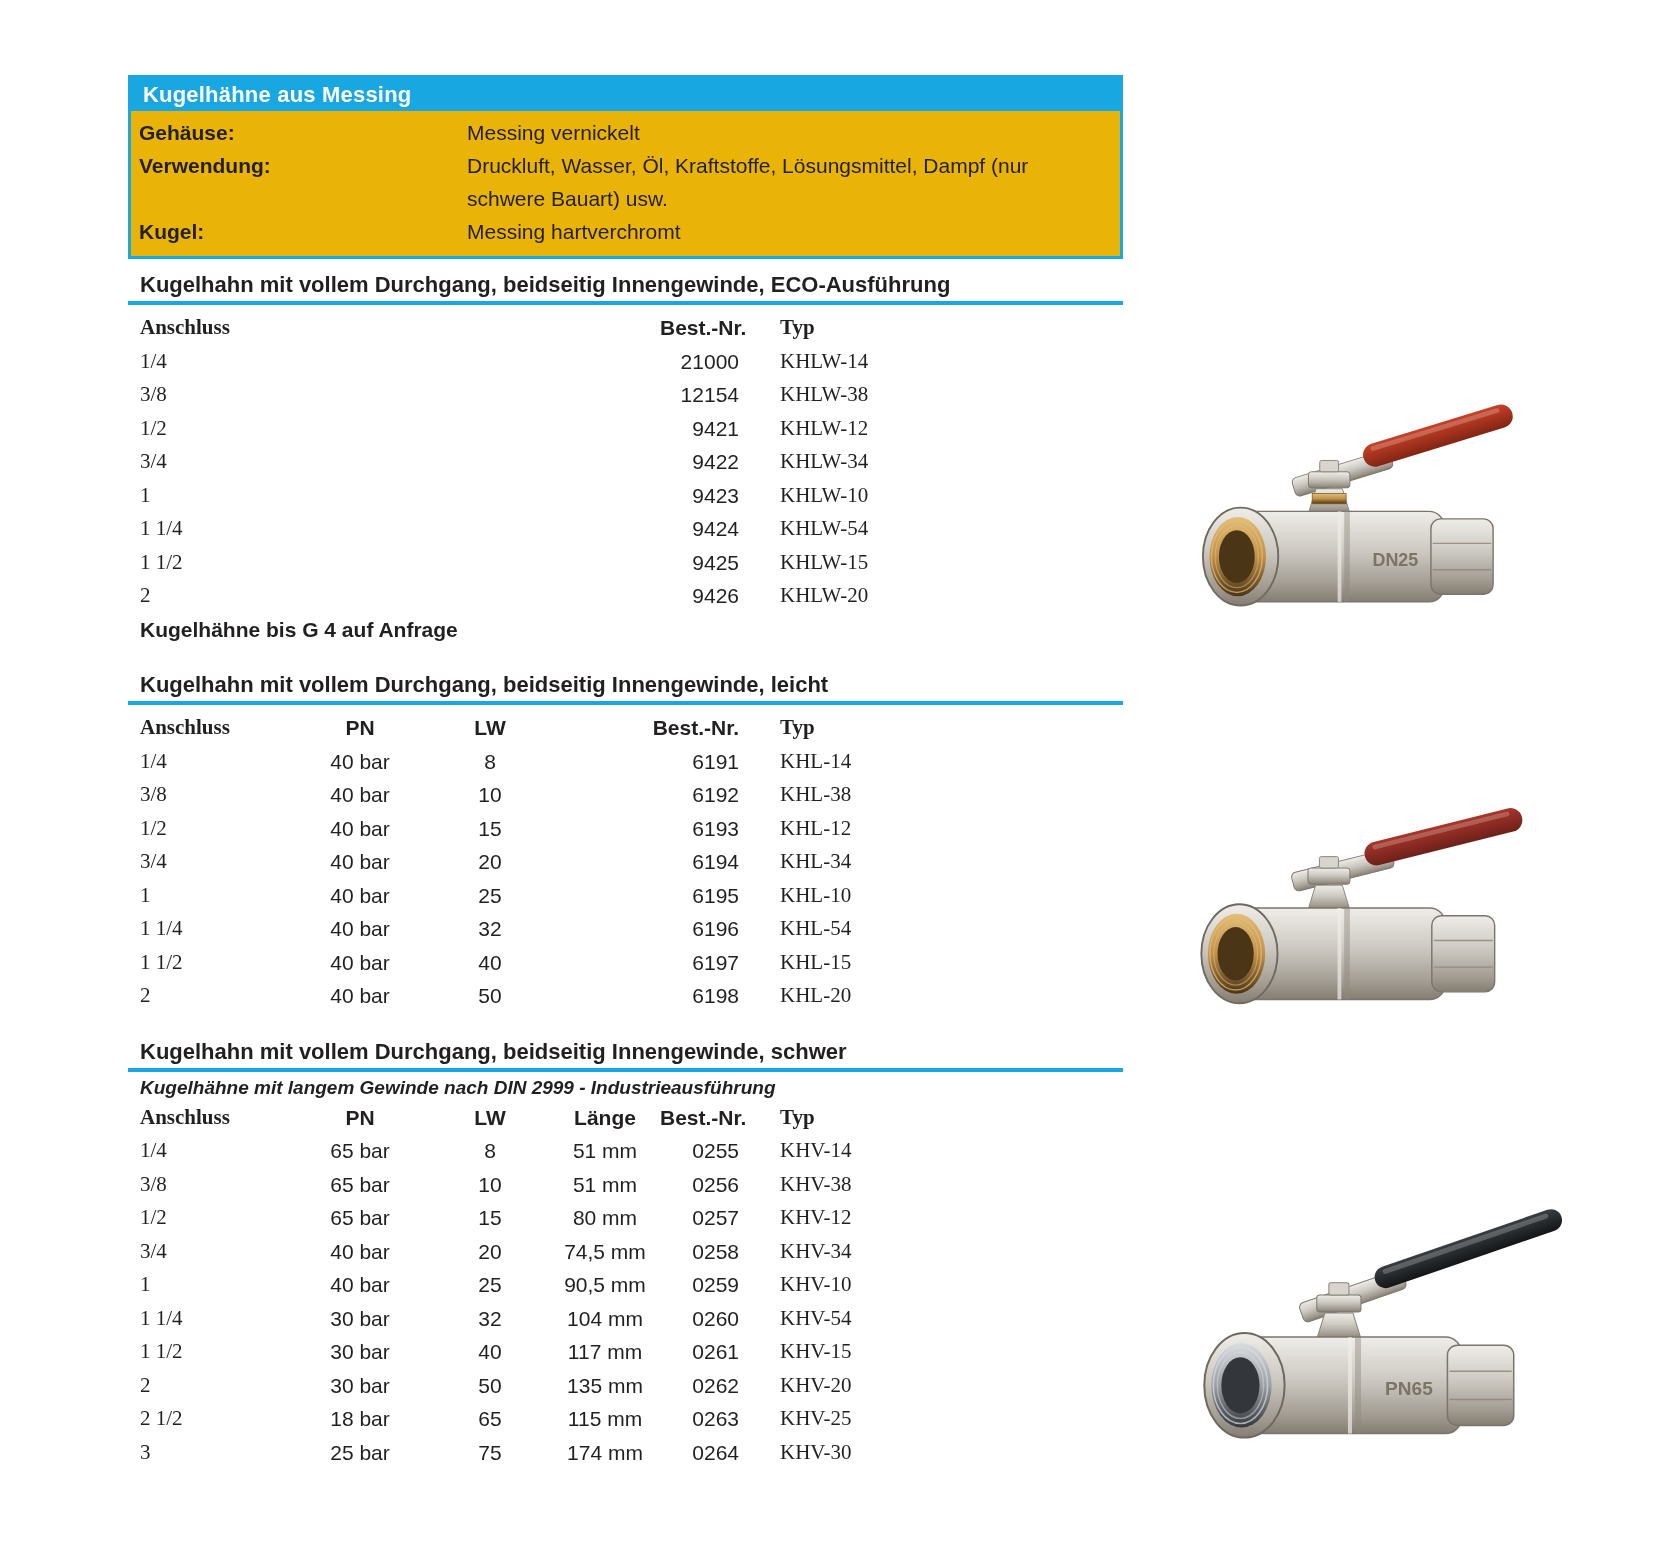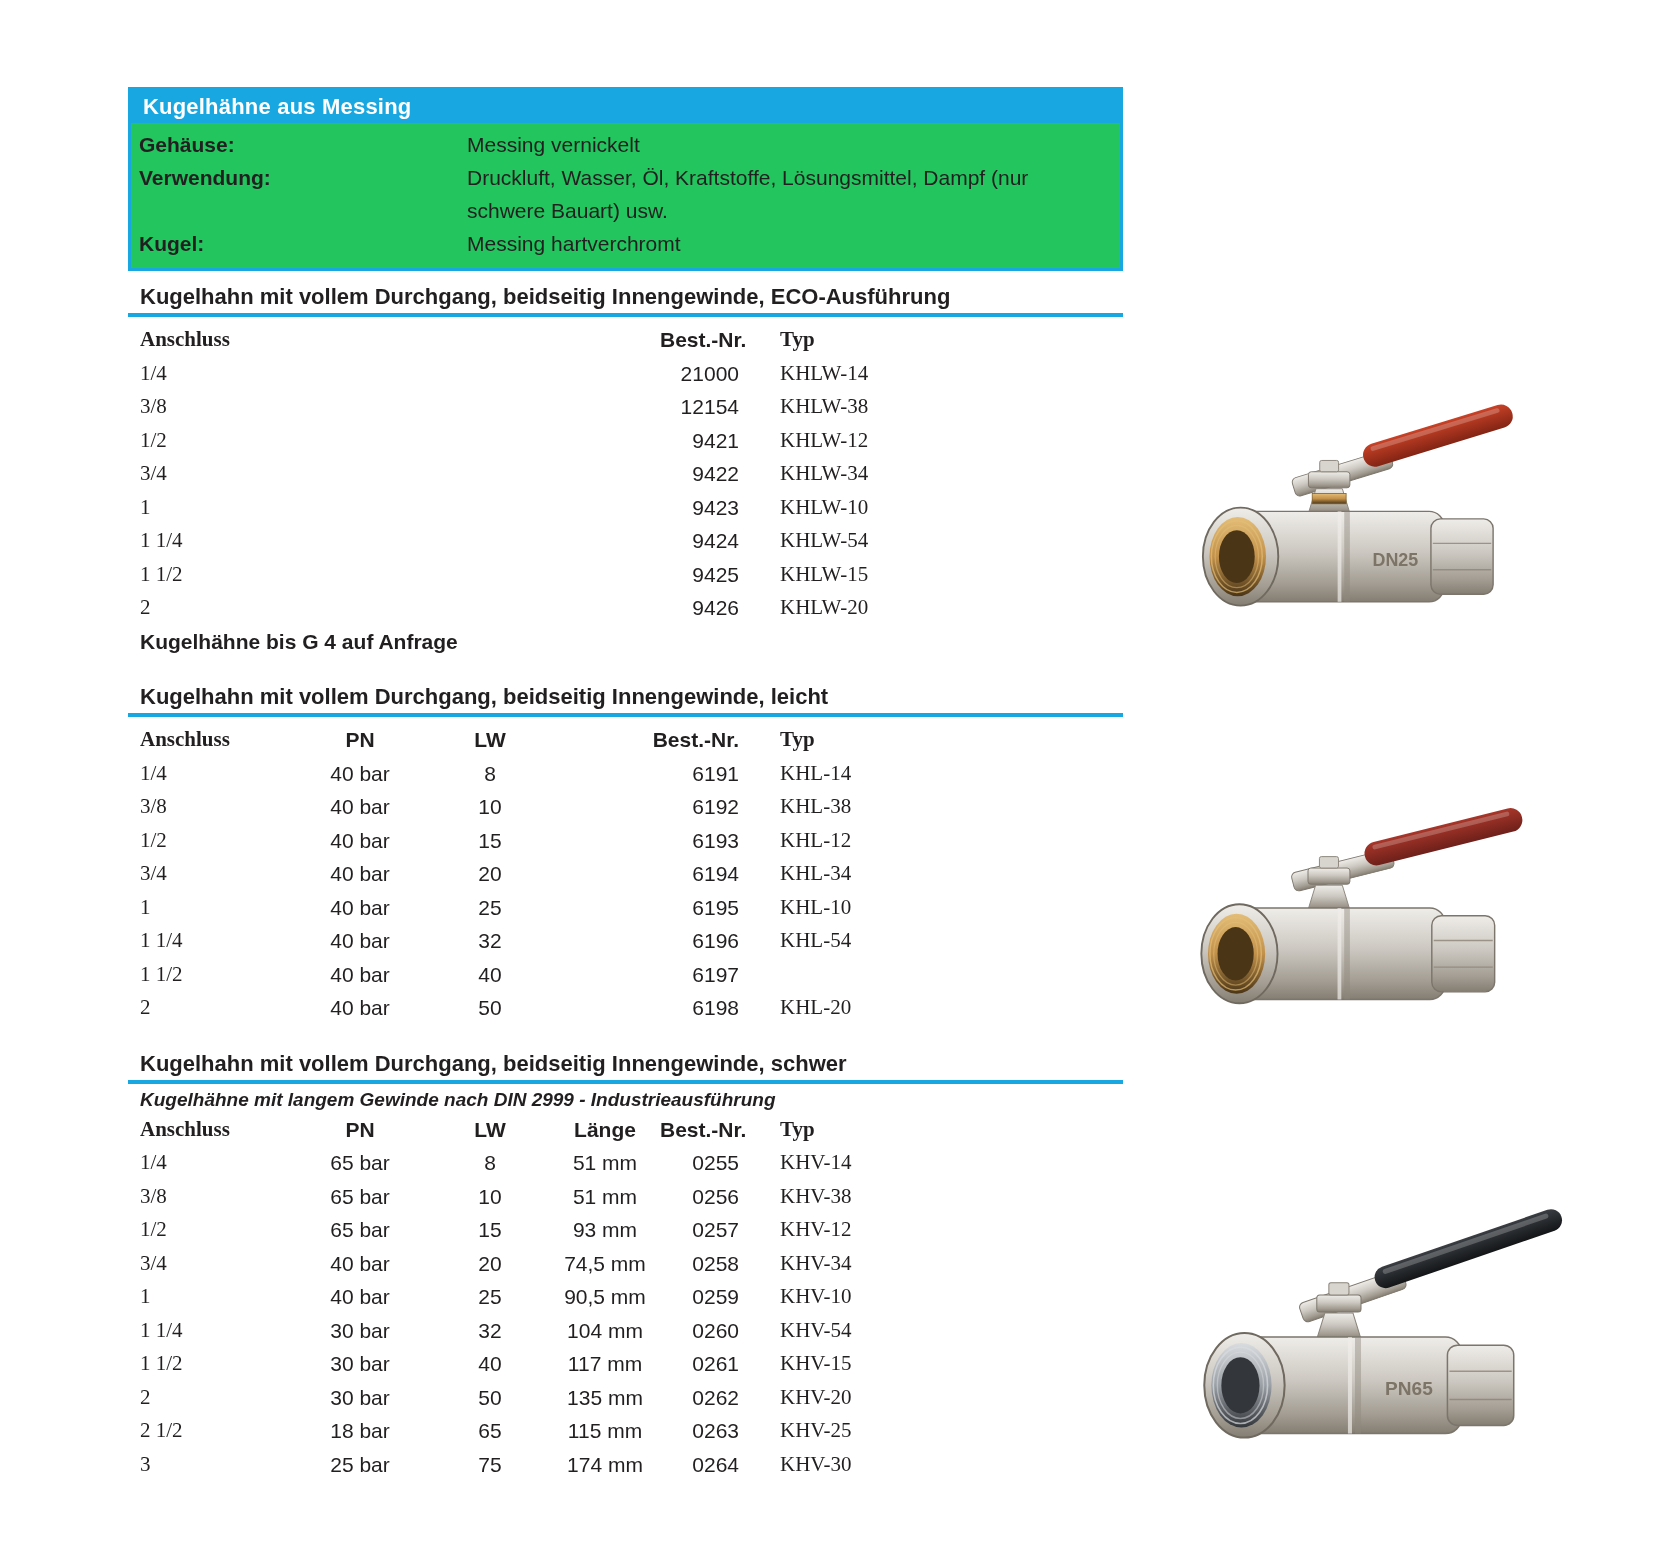--- a/index.html
+++ b/index.html
@@ -9,21 +9,21 @@
     font-family:"Liberation Sans", sans-serif;
     color:#221f20;
     position:relative;
     overflow:hidden;
   }
   .page { position:relative; width:1654px; height:1568px; background:#fff; }
 
   .content { position:absolute; left:128px; top:75px; width:995px; }
 
   
-  .info-box { border:3px solid var(--accent); background:#22c55e;margin-top:12px; }
+  .info-box { border:3px solid var(--accent); background:#eab308; }
   .info-title {
     background:var(--accent); color:#fff;
     font-weight:bold; font-size:22px;
     height:33px; display:flex; align-items:center;
     padding:0 12px; letter-spacing:0.2px;
   }
   .info-rows { padding:5px 12px 8px 8px; }
   .info-row { display:flex; font-size:21px; line-height:33px; }
   .info-label { width:328px; font-weight:bold; flex:none; }
   .info-value { flex:1; }
@@ -195,20 +195,21 @@
             <div class="t-cell ac">40 bar</div>
             <div class="t-cell ac">32</div>
             <div class="t-cell ar">6196</div>
             <div class="t-cell al typ-pad">KHL-54</div>
           </div>
           <div class="t-row cols-s1">
             <div class="t-cell al">1 1/2</div>
             <div class="t-cell ac">40 bar</div>
             <div class="t-cell ac">40</div>
             <div class="t-cell ar">6197</div>
+            <div class="t-cell al typ-pad">KHL-15</div>
           </div>
           <div class="t-row cols-s1">
             <div class="t-cell al">2</div>
             <div class="t-cell ac">40 bar</div>
             <div class="t-cell ac">50</div>
             <div class="t-cell ar">6198</div>
             <div class="t-cell al typ-pad">KHL-20</div>
           </div>
         </div>
     </section>
@@ -241,21 +242,21 @@
             <div class="t-cell ac">65 bar</div>
             <div class="t-cell ac">10</div>
             <div class="t-cell ac">51 mm</div>
             <div class="t-cell ar">0256</div>
             <div class="t-cell al typ-pad">KHV-38</div>
           </div>
           <div class="t-row cols-s2">
             <div class="t-cell al">1/2</div>
             <div class="t-cell ac">65 bar</div>
             <div class="t-cell ac">15</div>
-            <div class="t-cell ac">93 mm</div>
+            <div class="t-cell ac">80 mm</div>
             <div class="t-cell ar">0257</div>
             <div class="t-cell al typ-pad">KHV-12</div>
           </div>
           <div class="t-row cols-s2">
             <div class="t-cell al">3/4</div>
             <div class="t-cell ac">40 bar</div>
             <div class="t-cell ac">20</div>
             <div class="t-cell ac">74,5 mm</div>
             <div class="t-cell ar">0258</div>
             <div class="t-cell al typ-pad">KHV-34</div>

